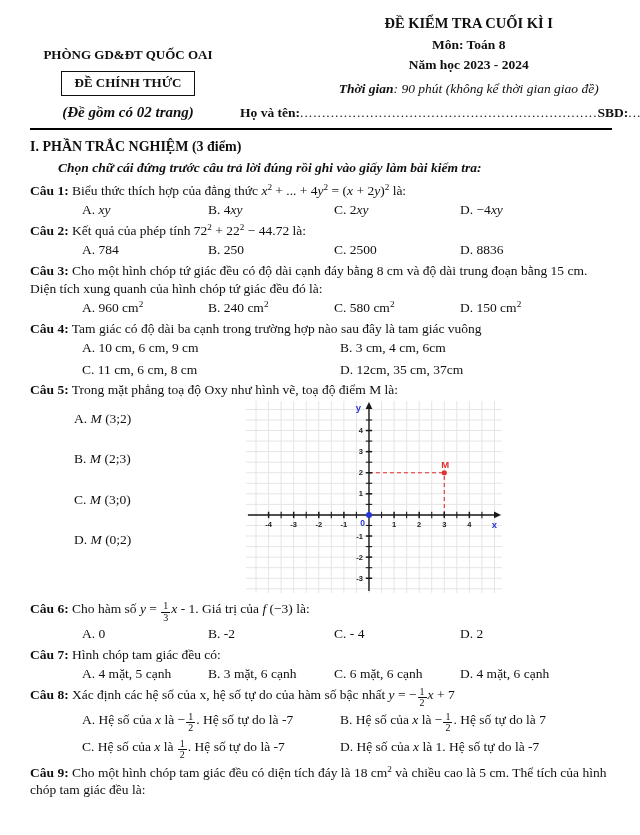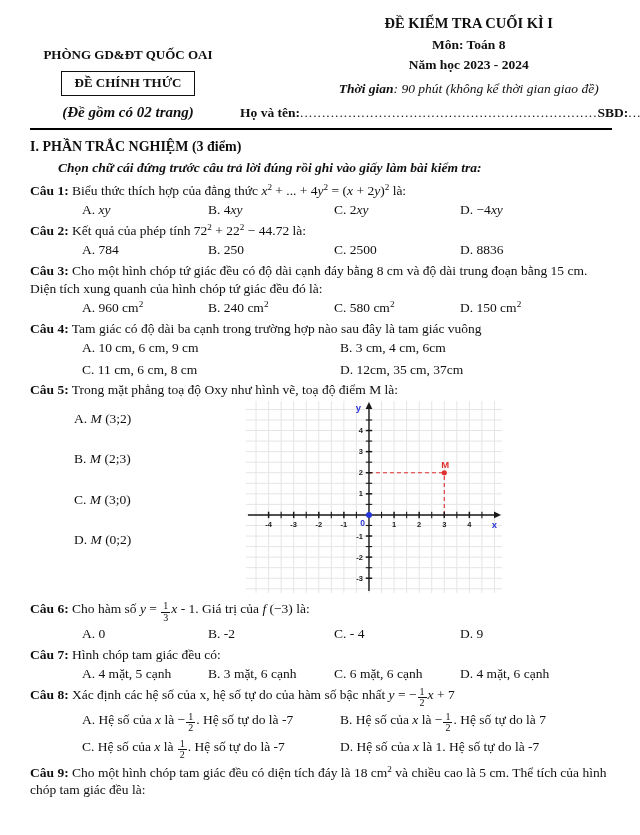--- a/index.html
+++ b/index.html
@@ -226,21 +226,21 @@
               <text x="199.2745098039216" y="66.73626373626374" fill="#e03131" font-size="9.5" text-anchor="middle" font-family="&quot;Liberation Sans&quot;, sans-serif" font-weight="bold">M</text>
             </svg></div>
         </div>
       </div>
       <div class="q">
         <p class="qbody"><span class="b">Câu 6:</span><span> Cho hàm số  </span><span class="i">y</span><span> = </span><span class="frac"><span class="fn">1</span><span class="fd">3</span></span><span class="i">x</span><span> - 1. Giá trị của  </span><span class="i">f</span><span> (−3) là:</span></p>
         <div class="opts opts4">
           <div class="opt"><span>A. 0</span></div>
           <div class="opt"><span>B. -2</span></div>
           <div class="opt"><span>C. - 4</span></div>
-          <div class="opt"><span>D. 9</span></div>
+          <div class="opt"><span>D. 2</span></div>
         </div>
       </div>
       <div class="q">
         <p class="qbody"><span class="b">Câu 7:</span><span> Hình chóp tam giác đều có:</span></p>
         <div class="opts opts4">
           <div class="opt"><span>A. 4 mặt, 5 cạnh</span></div>
           <div class="opt"><span>B. 3 mặt, 6 cạnh</span></div>
           <div class="opt"><span>C. 6 mặt, 6 cạnh</span></div>
           <div class="opt"><span>D. 4 mặt, 6 cạnh</span></div>
         </div>

